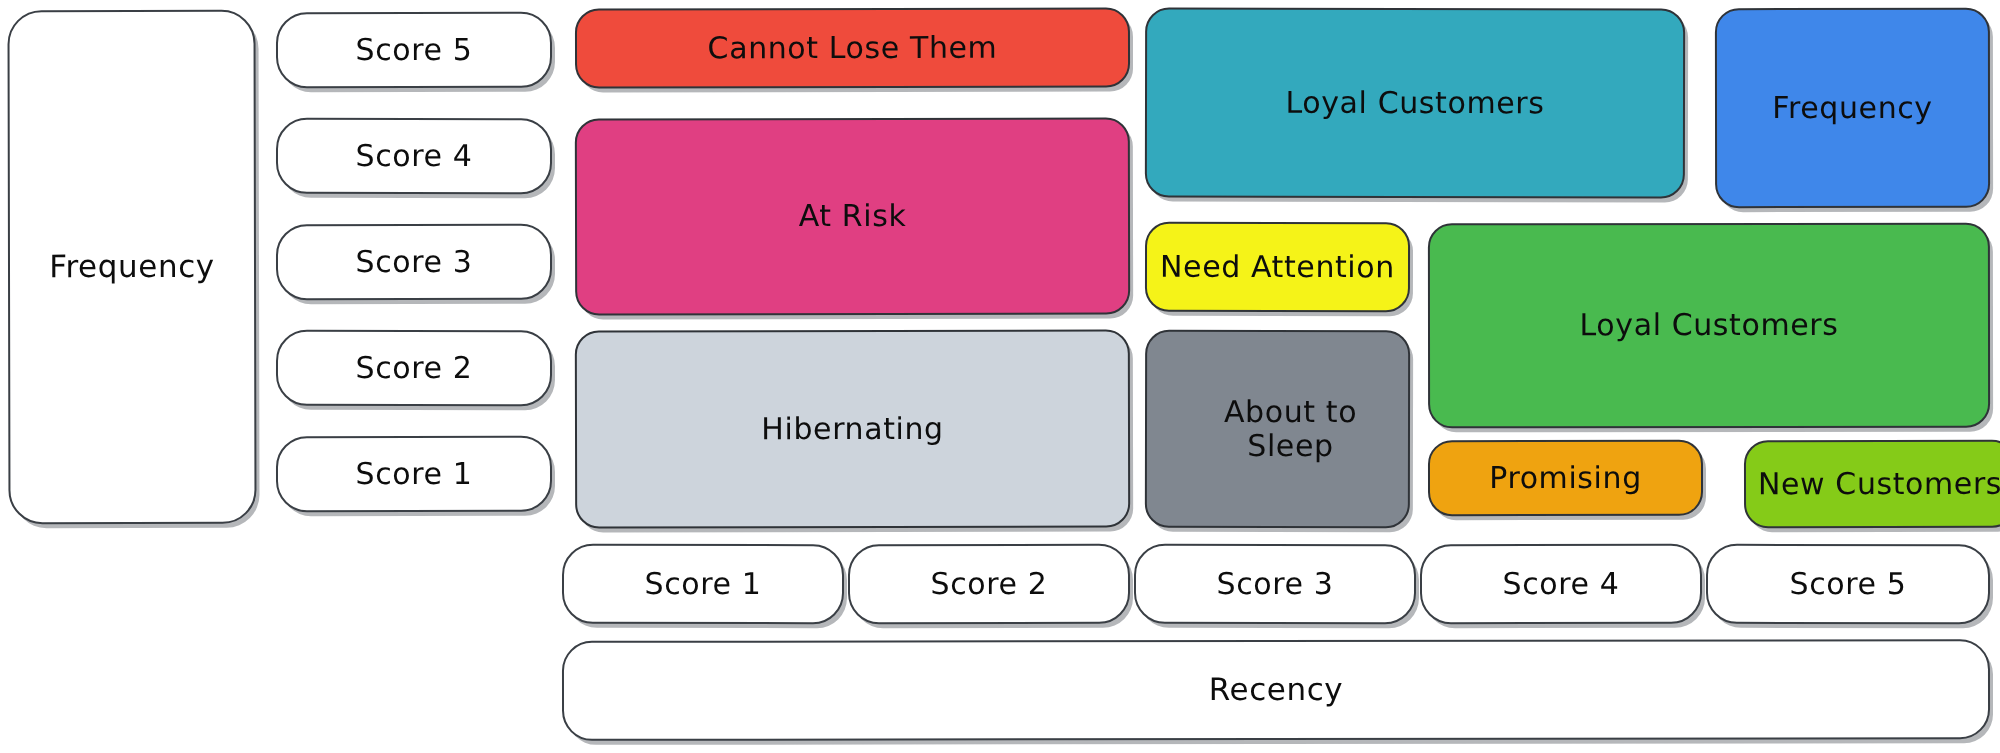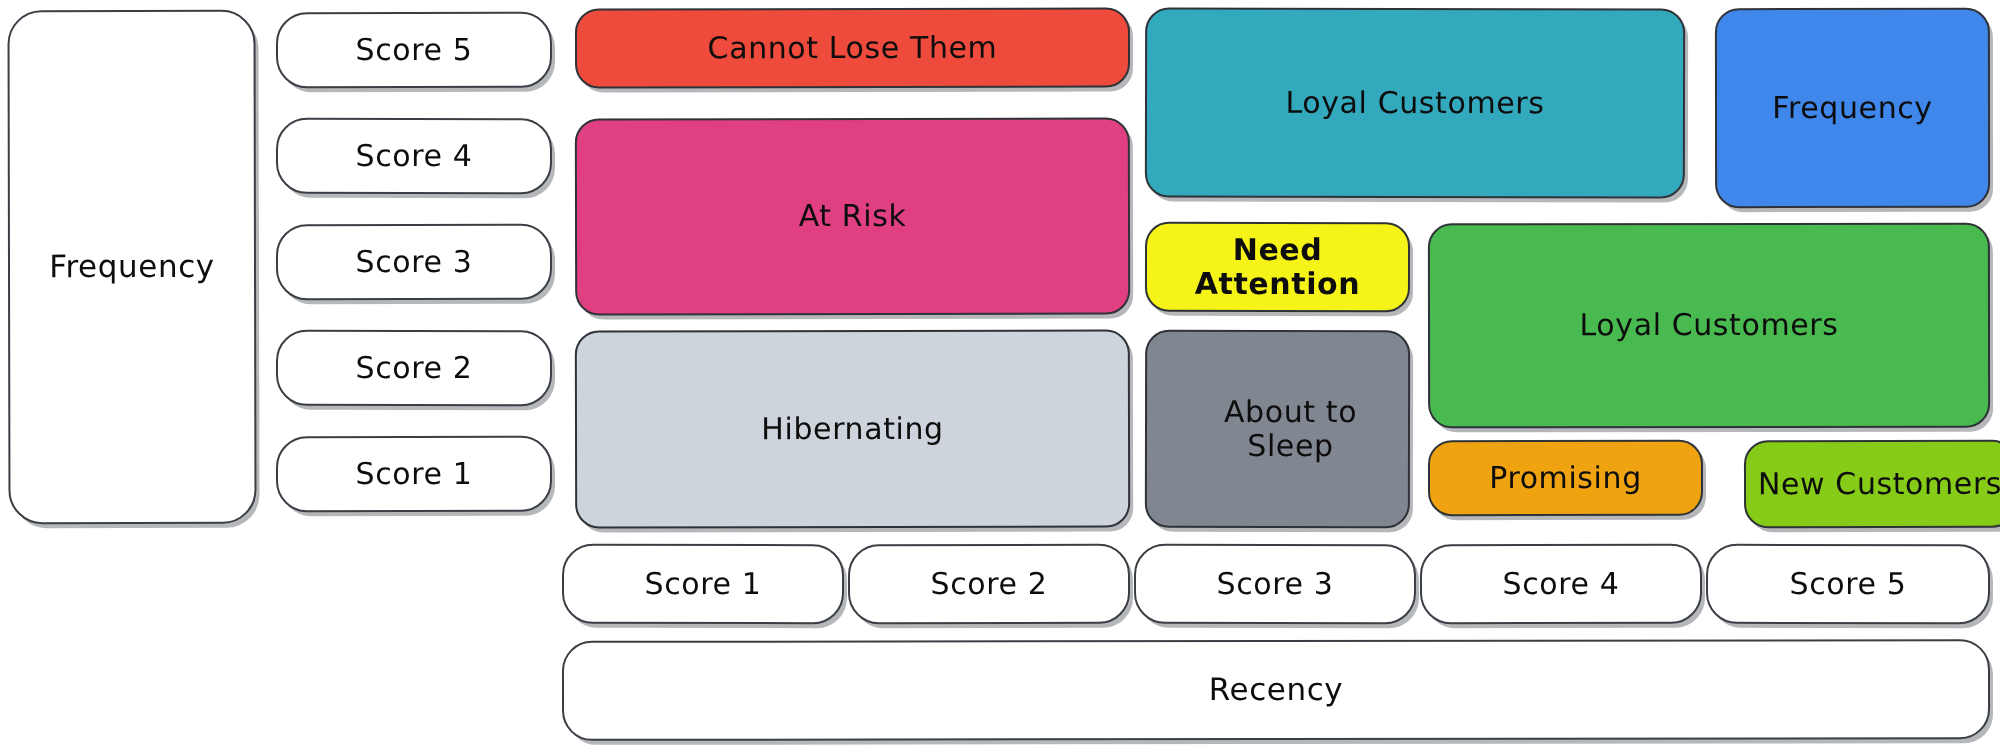--- a/index.html
+++ b/index.html
@@ -77,21 +77,21 @@
       <div class="box axis-box j1" style="left: 276px; top: 224px; width: 276px; height: 76px;">Score 3</div>
       <div class="box axis-box j2" style="left: 276px; top: 330px; width: 276px; height: 76px;">Score 2</div>
       <div class="box axis-box j1" style="left: 276px; top: 436px; width: 276px; height: 76px;">Score 1</div>
     </div>
 
   <div id="segments">
       <div class="box seg seg-label j1" style="background: rgb(239, 75, 60); left: 575px; top: 8px; width: 555px; height: 80px;">Cannot Lose Them</div>
       <div class="box seg seg-label j2" style="background: rgb(51, 169, 189); left: 1145px; top: 8px; width: 540px; height: 190px;">Loyal Customers</div>
       <div class="box seg seg-label j3" style="background: rgb(63, 135, 234); left: 1715px; top: 8px; width: 275px; height: 200px;">Frequency</div>
       <div class="box seg seg-label j1" style="background: rgb(224, 63, 130); left: 575px; top: 118px; width: 555px; height: 197px;">At Risk</div>
-      <div class="box seg seg-label j2" style="background: rgb(245, 243, 24); left: 1145px; top: 222px; width: 265px; height: 90px; font-weight: bold;">Need Attention</div>
+      <div class="box seg seg-label j2" style="background: rgb(245, 243, 24); left: 1145px; top: 222px; width: 265px; height: 90px;">Need Attention</div>
       <div class="box seg seg-label j3" style="background: rgb(73, 186, 79); left: 1428px; top: 223px; width: 562px; height: 205px;">Loyal Customers</div>
       <div class="box seg seg-label j1" style="background: rgb(205, 212, 220); left: 575px; top: 330px; width: 555px; height: 198px;">Hibernating</div>
       <div class="box seg seg-label j2" style="background: rgb(128, 135, 144); left: 1145px; top: 330px; width: 265px; height: 198px; padding-left: 36px;">About to Sleep</div>
       <div class="box seg seg-label j3" style="background: rgb(239, 163, 16); left: 1428px; top: 440px; width: 275px; height: 76px;">Promising</div>
       <div class="box seg seg-label j1" style="background: rgb(133, 203, 24); left: 1744px; top: 440px; width: 272px; height: 88px;">New Customers</div>
     </div>
 
   <div id="x-scores">
       <div class="box axis-box j2" style="left: 562px; top: 544px; width: 282px; height: 80px;">Score 1</div>
       <div class="box axis-box j1" style="left: 848px; top: 544px; width: 282px; height: 80px;">Score 2</div>

